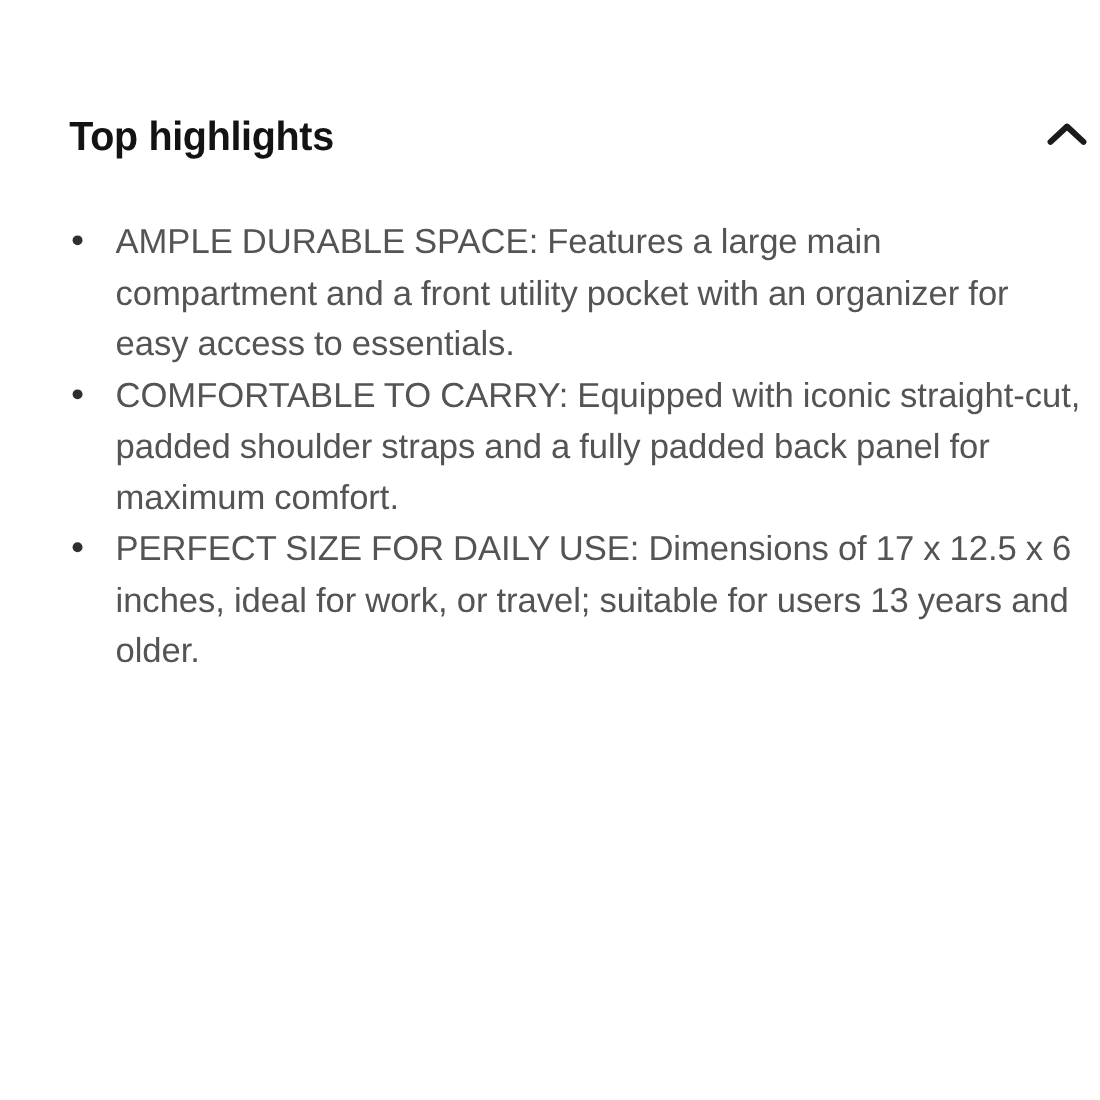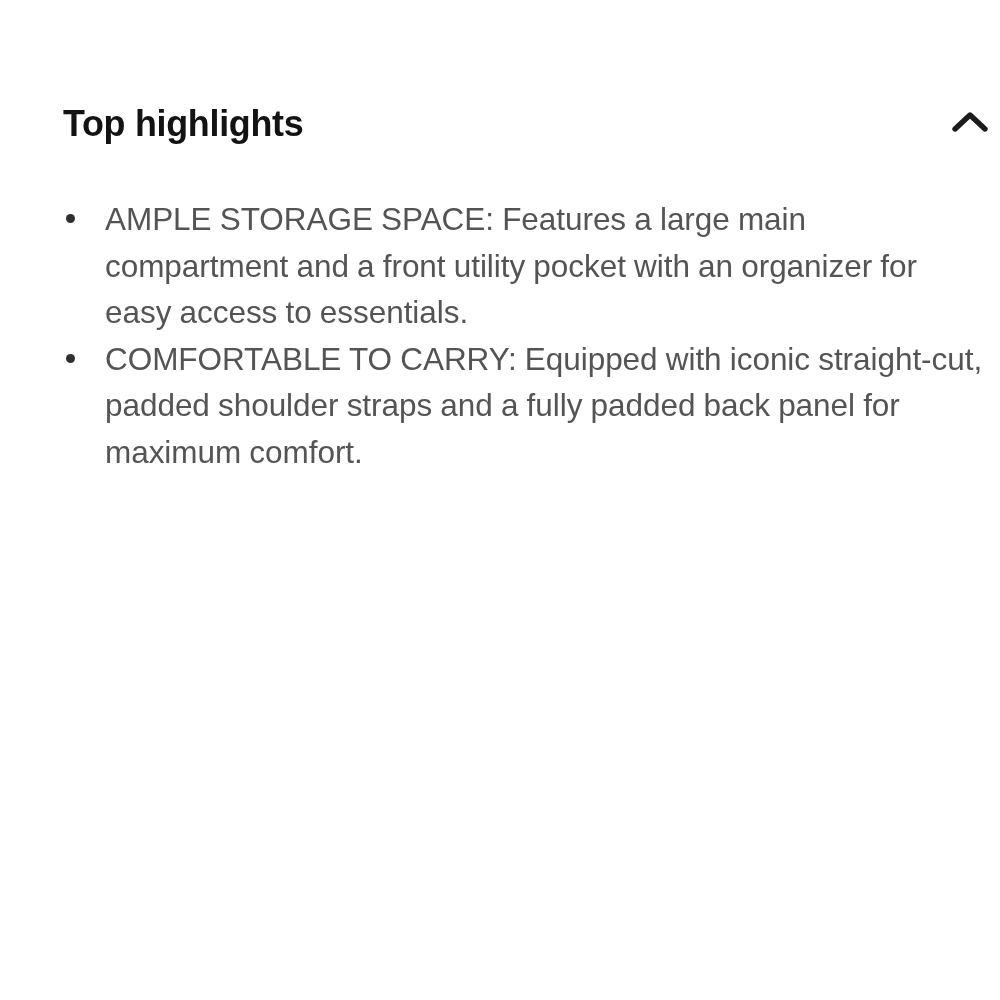--- a/index.html
+++ b/index.html
@@ -115,21 +115,25 @@
         <svg width="44" height="44" viewBox="0 0 44 44" aria-hidden="true">
           <path d="M7 27 L22 13 L37 27" fill="none" stroke="#1b1b1b" stroke-width="5.4" stroke-linecap="round" stroke-linejoin="round"></path>
         </svg>
       </span>
     </button>
   </div>
 
   <ul class="highlights-list">
     <li class="highlight-item">
       <span class="bullet-dot"></span>
-      <span class="highlight-text">AMPLE STORAGE SPACE: Features a large main compartment and a front utility pocket with an organizer for easy access to essentials.</span>
+      <span class="highlight-text">AMPLE DURABLE SPACE: Features a large main compartment and a front utility pocket with an organizer for easy access to essentials.</span>
     </li>
     <li class="highlight-item">
       <span class="bullet-dot"></span>
       <span class="highlight-text">COMFORTABLE TO CARRY: Equipped with iconic straight-cut, padded shoulder straps and a fully padded back panel for maximum comfort.</span>
+    </li>
+    <li class="highlight-item">
+      <span class="bullet-dot"></span>
+      <span class="highlight-text">PERFECT SIZE FOR DAILY USE: Dimensions of 17 x 12.5 x 6 inches, ideal for work, or travel; suitable for users 13 years and older.</span>
     </li>
   </ul>
 
 </div>
 
 </body></html>

